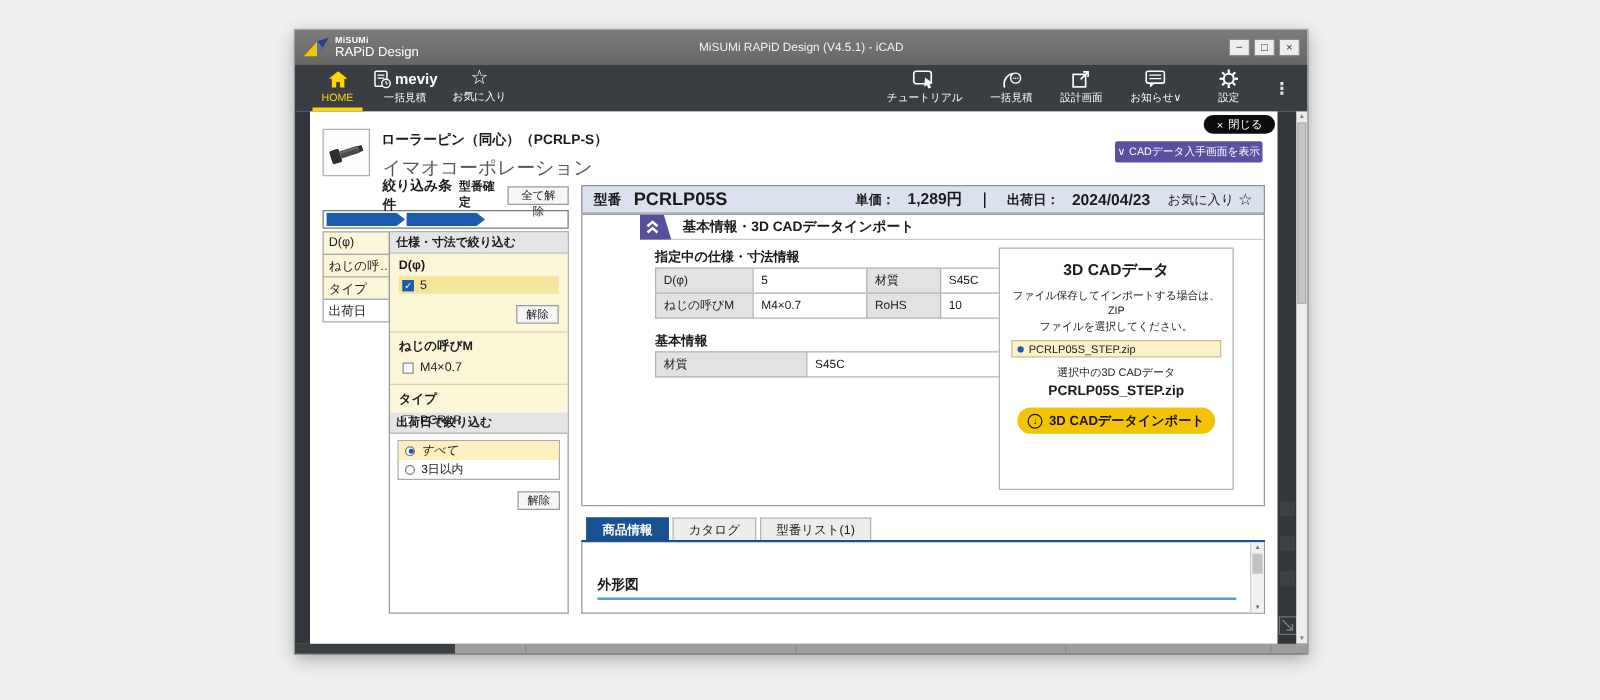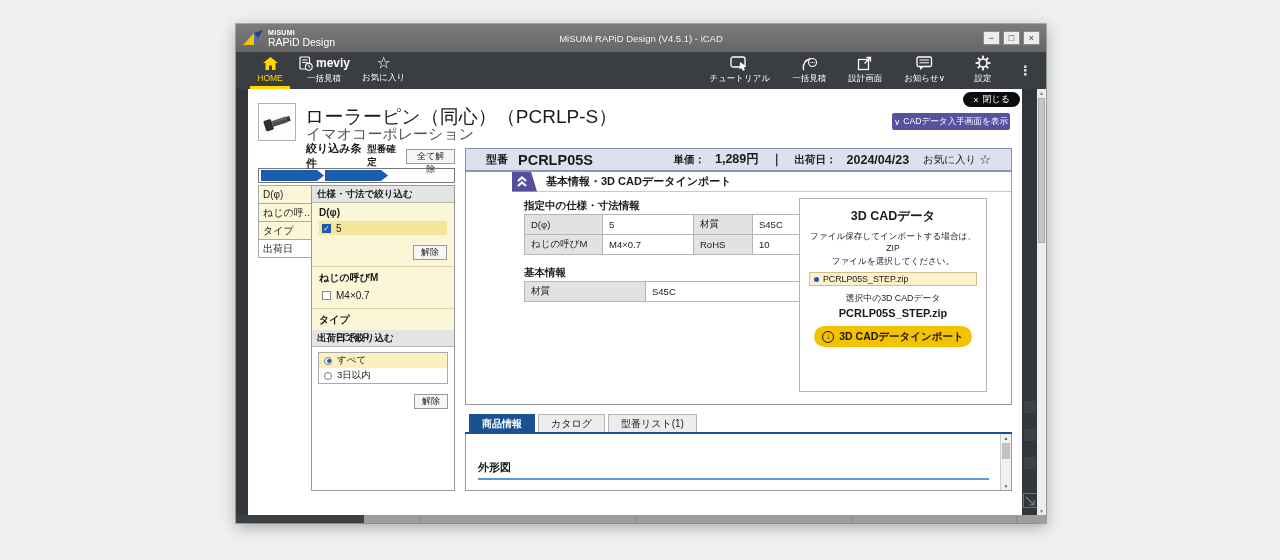--- a/index.html
+++ b/index.html
@@ -46,21 +46,21 @@
   .bs-dark { position:absolute; left:0; top:0; width:128px; height:8px; background:#3c4043; }
   .bs-sep { position:absolute; top:1px; bottom:1px; width:1px; background:#868686; }
 
   
   .modal { position:absolute; left:12px; top:0; width:774px; height:426px; background:#fff; }
 
   .close-pill { position:absolute; right:2px; top:3px; height:15px; background:#0c0c0c; color:#fff; border-radius:8px; font-size:9px; display:flex; align-items:center; gap:4px; padding:0 10px; }
   .purple-btn { position:absolute; right:12px; top:24px; width:118px; height:17px; background:#59519f; color:#fff; border:none; border-radius:2px; font-size:8.6px; display:flex; align-items:center; justify-content:center; gap:3px; font-family:inherit; }
 
   .prod-thumb { position:absolute; left:10px; top:14px; width:38px; height:38px; border:1px solid #b0b0b0; background:#fdfdfd; }
-  .prod-title { position:absolute; left:57px; top:15px; font-size:19px; font-weight:normal; }
+  .prod-title { position:absolute; left:57px; top:15px; font-size:11px; font-weight:bold; }
   .prod-maker { position:absolute; left:58px; top:36px; font-size:15px; color:#555; }
 
   
   .sidebar { position:absolute; left:10px; top:59px; width:197px; height:343px; }
   .sb-top { display:flex; align-items:center; height:16px;padding-left:48px; }
   .sb-title { font-weight:bold; font-size:11px; }
   .sb-right { margin-left:auto; display:flex; align-items:center; gap:5px; }
   .confirmed { font-weight:bold; font-size:9.5px; }
   .small-btn { height:15px; padding:0 7px; font-size:9px; background:#f6f6f6; border:1px solid #999; color:#222; font-family:inherit; }
   .progress { margin-top:4px; height:15px; border:1px solid #777; padding:1px 2px; display:flex; gap:1px; background:#fff; }
@@ -76,27 +76,27 @@
   .grp-label { font-weight:bold; font-size:10px; }
   .opt-row { display:flex; align-items:center; gap:5px; height:14px; padding:0 3px; font-size:10px; margin:3px 0 2px; }
   .opt-row.checked { background:#f5e49c; }
   .cbox { width:9px; height:9px; border:1px solid #888; background:#fff; flex:0 0 auto; }
   .cbox.on { background:#1b5bab; border-color:#1b5bab; color:#fff; font-size:7.5px; line-height:8px; text-align:center; }
   .clear-row { text-align:right; margin:6px 0 2px; }
   .divider { border-top:1px solid #ddd3a2; margin:6px -7px 4px; }
   .white-body { padding:5px 6px; }
   .radio-box { border:1px solid #aaa; background:#fff; }
   .radio-row { height:15px; display:flex; align-items:center; gap:5px; padding:0 5px; font-size:9.5px; }
-  .radio-row.sel { background:#fcf0c0; }
+  .radio-row.sel { background:#fcf0c0;font-style:italic; }
   .rdot { width:8px; height:8px; border:1px solid #777; border-radius:50%; background:#fff; position:relative; flex:0 0 auto; }
   .radio-row.sel .rdot::after { content:""; position:absolute; left:1.5px; top:1.5px; width:4px; height:4px; border-radius:50%; background:#1b5bab; }
 
   
   .main { position:absolute; left:217px; top:59px; width:547px; height:343px; }
-  .part-header { height:23px; background:#dce1f0; border:1px solid #8b90a6; display:flex; align-items:center; padding:0 20px; gap:10px; }
+  .part-header { height:23px; background:#dce1f0; border:1px solid #8b90a6; display:flex; align-items:center; padding:0 9px; gap:10px; }
   .pn-label { font-weight:bold; font-size:11px; }
   .pn-value { font-weight:bold; font-size:14.5px; }
   .ph-spacer { flex:1; }
   .ph-label { font-weight:bold; font-size:10.5px; }
   .ph-value { font-weight:bold; font-size:12.5px; }
   .ph-div { font-weight:bold; font-size:12px; margin:0 2px; }
   .fav { display:flex; align-items:center; gap:3px; font-size:10.5px; margin-left:4px; }
   .fav .fav-star { font-size:13px; }
 
   .section-box { position:absolute; left:0; top:23px; width:547px; height:234px; border:1px solid #9a9a9a; background:#fff;padding-left:46px; }

